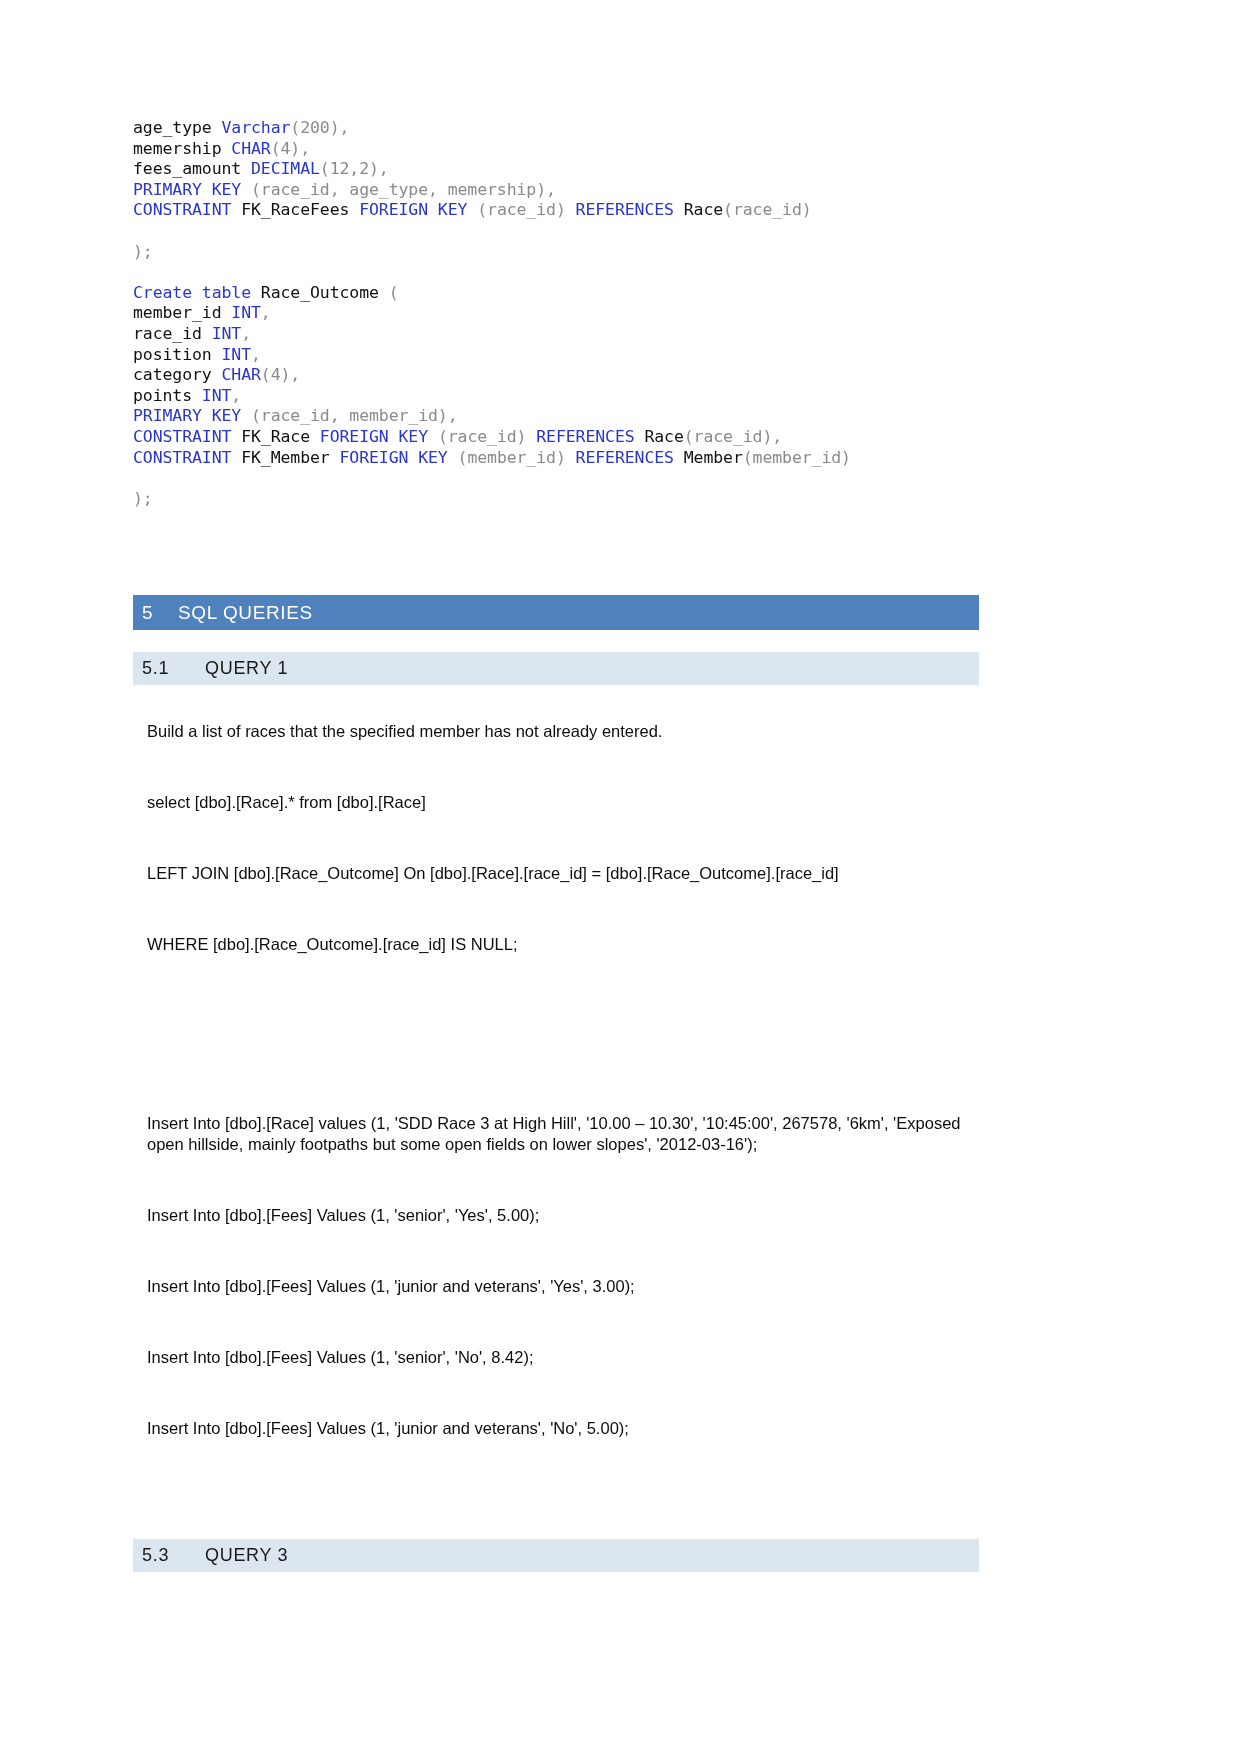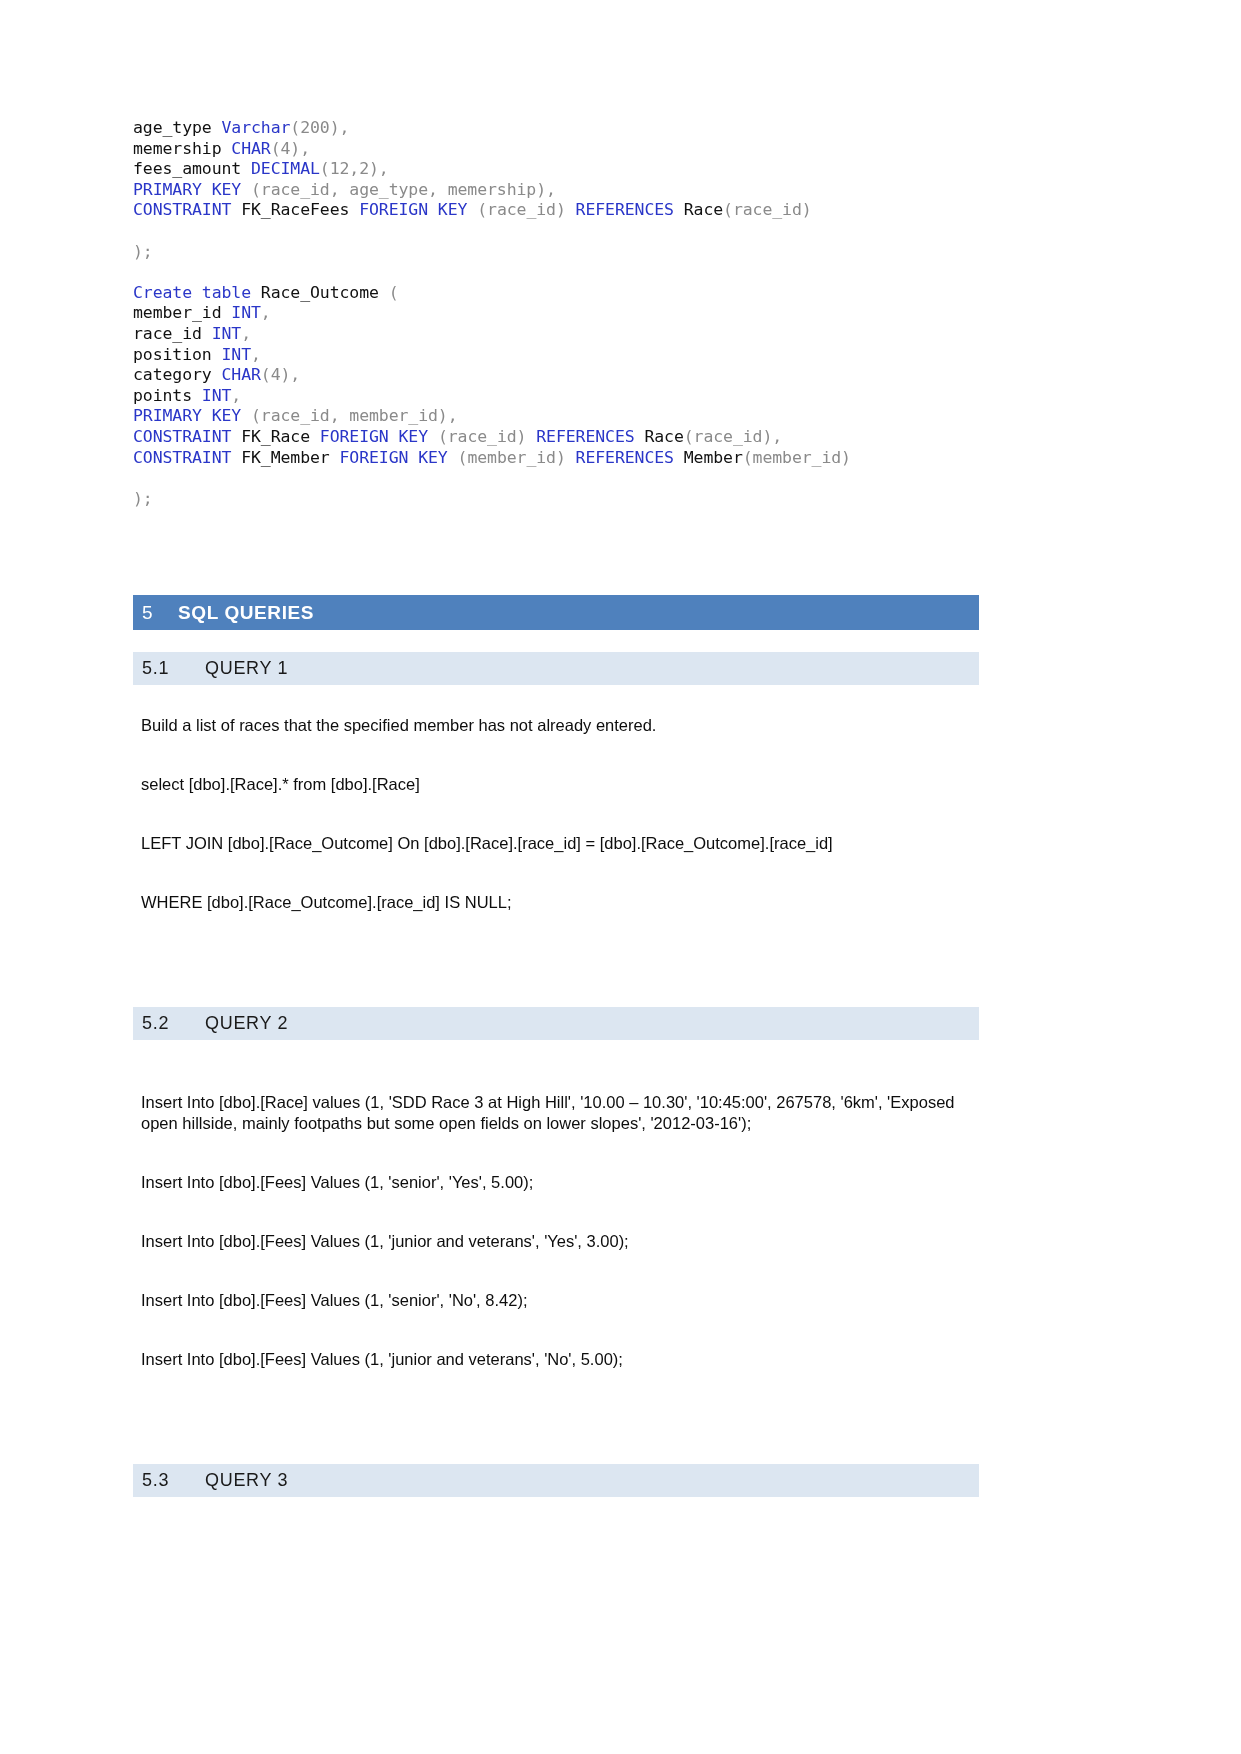--- a/index.html
+++ b/index.html
@@ -55,21 +55,21 @@
     letter-spacing: 0.6px;
   }
   .h1-num {
     width: 45px;
     padding-left: 9px;
     box-sizing: border-box;
     font-weight: normal;
     font-size: 19px;
     letter-spacing: 0;
   }
-  .h1-text { font-weight: bold; }
+  .h1-text { font-weight: normal; }
 
   .h2-bar {
     background: #dce6f1;
     color: #1a1a1a;
     height: 33px;
     display: flex;
     align-items: center;
     font-size: 18px;
     letter-spacing: 0.7px;
     gap: 20px;
@@ -80,21 +80,21 @@
     box-sizing: border-box;
   }
   .h2-text {}
 
   
   .para {
     font-family: "Liberation Sans", sans-serif;
     font-size: 16.5px;
     line-height: 21px;
     color: #0d0d0d;
-    margin: 8px;
+    margin: 14px;
   }
   .spacer-s  { height: 22px; }
   .spacer-l  { height: 86px; }
   .spacer-xl { height: 118px; }
 </style>
 </head>
 <body>
 
 <div class="page">
   <div class="content">
@@ -121,24 +121,20 @@
     <p class="para">Build a list of races that the specified member has not already entered.</p>
     <div class="spacer-s"></div>
     <p class="para">select [dbo].[Race].* from [dbo].[Race]</p>
     <div class="spacer-s"></div>
     <p class="para">LEFT JOIN [dbo].[Race_Outcome] On [dbo].[Race].[race_id] = [dbo].[Race_Outcome].[race_id]</p>
     <div class="spacer-s"></div>
     <p class="para">WHERE [dbo].[Race_Outcome].[race_id] IS NULL;</p>
 
     <div class="spacer-l"></div>
 
-    <div class="h2-bar">
-      <span class="h2-num">5.2</span>
-      <span class="h2-text">QUERY 2</span>
-    </div>
 
     <div class="spacer-s"></div>
     <div class="spacer-s"></div>
     <p class="para">Insert Into [dbo].[Race] values (1, 'SDD Race 3 at High Hill', '10.00 – 10.30', '10:45:00', 267578, '6km', 'Exposed open hillside, mainly footpaths but some open fields on lower slopes', '2012-03-16');</p>
     <div class="spacer-s"></div>
     <p class="para">Insert Into [dbo].[Fees] Values (1, 'senior', 'Yes', 5.00);</p>
     <div class="spacer-s"></div>
     <p class="para">Insert Into [dbo].[Fees] Values (1, 'junior and veterans', 'Yes', 3.00);</p>
     <div class="spacer-s"></div>
     <p class="para">Insert Into [dbo].[Fees] Values (1, 'senior', 'No', 8.42);</p>

